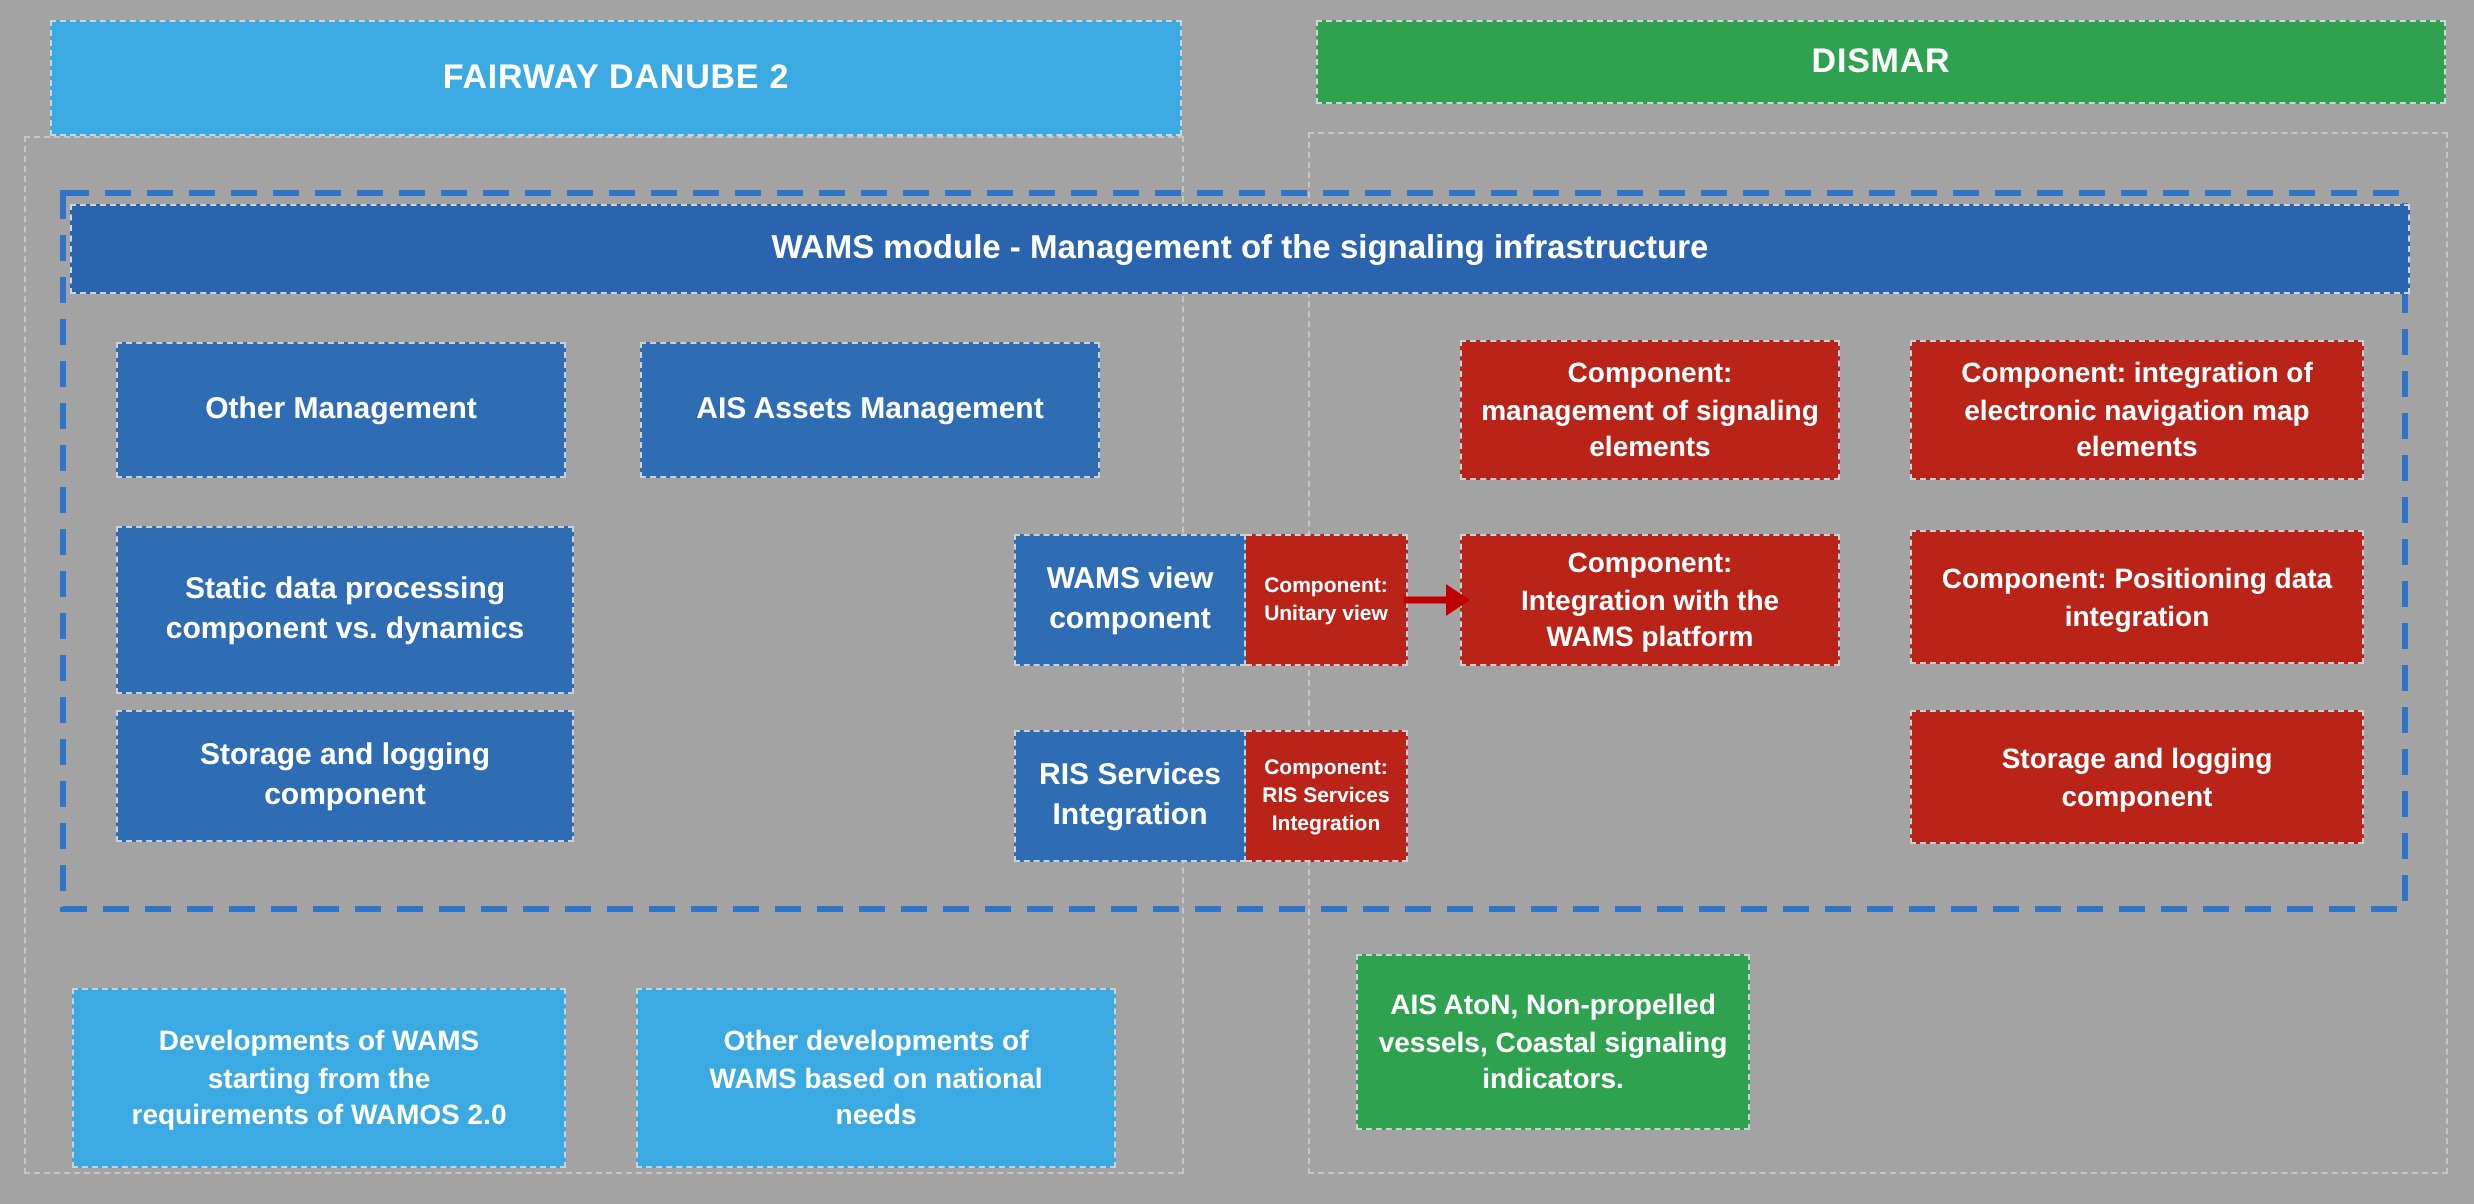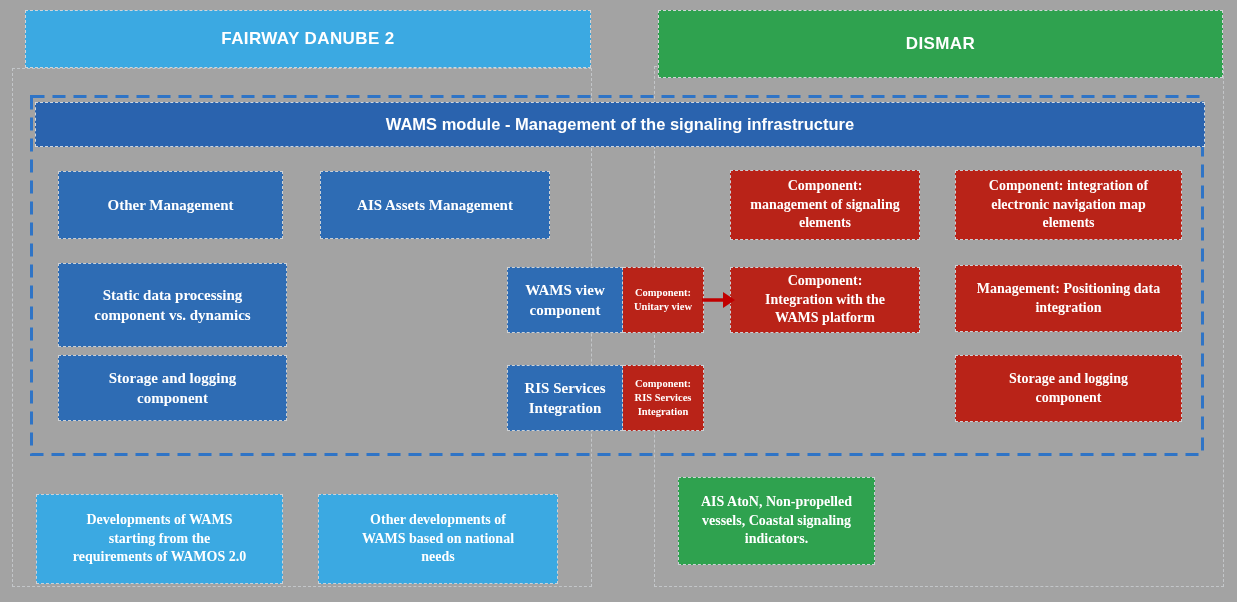--- a/index.html
+++ b/index.html
@@ -8,36 +8,36 @@
   
   .outer-container{position:absolute;border:1px dashed #c3c6c9;z-index:1;background:transparent;}
   .container-left{left:12px;top:68px;width:578px;height:517px;}
   .container-right{left:654px;top:66px;width:568px;height:519px;}
 
   
   .hdr{position:absolute;z-index:3;display:flex;align-items:center;justify-content:center;
        color:#fff;font-weight:bold;font-size:17px;letter-spacing:.4px;
        border:1px dashed #d2d5d8;box-sizing:border-box;}
   .hdr-fairway{left:25px;top:10px;width:566px;height:58px;background:var(--accent_blue_light);}
-  .hdr-dismar{left:658px;top:10px;width:565px;height:68px;background:var(--accent_green);text-align:right;}
+  .hdr-dismar{left:658px;top:10px;width:565px;height:42px;background:var(--accent_green);text-align:right;}
 
   
   .banner{position:absolute;left:35px;top:102px;width:1170px;height:45px;z-index:3;
           background:var(--banner_blue);border:1px dashed #cfd6de;box-sizing:border-box;
           display:flex;align-items:center;justify-content:center;
           color:#fff;font-weight:bold;font-size:16.5px;}
 
   
   .dash-layer{position:absolute;left:0;top:0;width:1237px;height:602px;z-index:2;pointer-events:none;}
   .dash-layer rect{fill:none;stroke:var(--dash_blue);stroke-width:3;stroke-dasharray:13 8;}
 
   
   .box{position:absolute;z-index:4;display:flex;align-items:center;justify-content:center;
        text-align:center;color:#fff;font-weight:bold;font-size:14px;line-height:1.35;
-       padding:2px 6px;box-sizing:border-box;border:1px dashed #ccd1d6;white-space:pre-line;font-family:Liberation Serif, serif;}
+       padding:2px 6px;box-sizing:border-box;border:1px dashed #ccd1d6;white-space:pre-line;}
   .blue{background:var(--box_blue);}
   .red{background:var(--box_red);}
   .lblue{background:var(--accent_blue_light);margin-top:16px;}
   .green{background:var(--accent_green);}
 
   .b-aton{left:58px;top:171px;width:225px;height:68px;font-size:15px;}
   .b-ais{left:320px;top:171px;width:230px;height:68px;font-size:15px;}
   .b-static{left:58px;top:263px;width:229px;height:84px;font-size:15px;}
   .b-storage-l{left:58px;top:355px;width:229px;height:66px;font-size:15px;}
   .b-wamsview{left:507px;top:267px;width:116px;height:66px;font-size:15px;}
@@ -109,21 +109,21 @@
 
   <div class="box red b-signaling">Component:
 management of signaling
 elements</div>
   <div class="box red b-navmap">Component: integration of
 electronic navigation map
 elements</div>
   <div class="box red b-platform">Component:
 Integration with the
 WAMS platform</div>
-  <div class="box red b-positioning">Management: Positioning data
+  <div class="box red b-positioning">Component: Positioning data
 integration</div>
   <div class="box red b-storage-r">Storage and logging
 component</div>
 
   <div class="box lblue b-dev1">Developments of WAMS
 starting from the
 requirements of WAMOS 2.0</div>
   <div class="box lblue b-dev2">Other developments of
 WAMS based on national
 needs</div>

